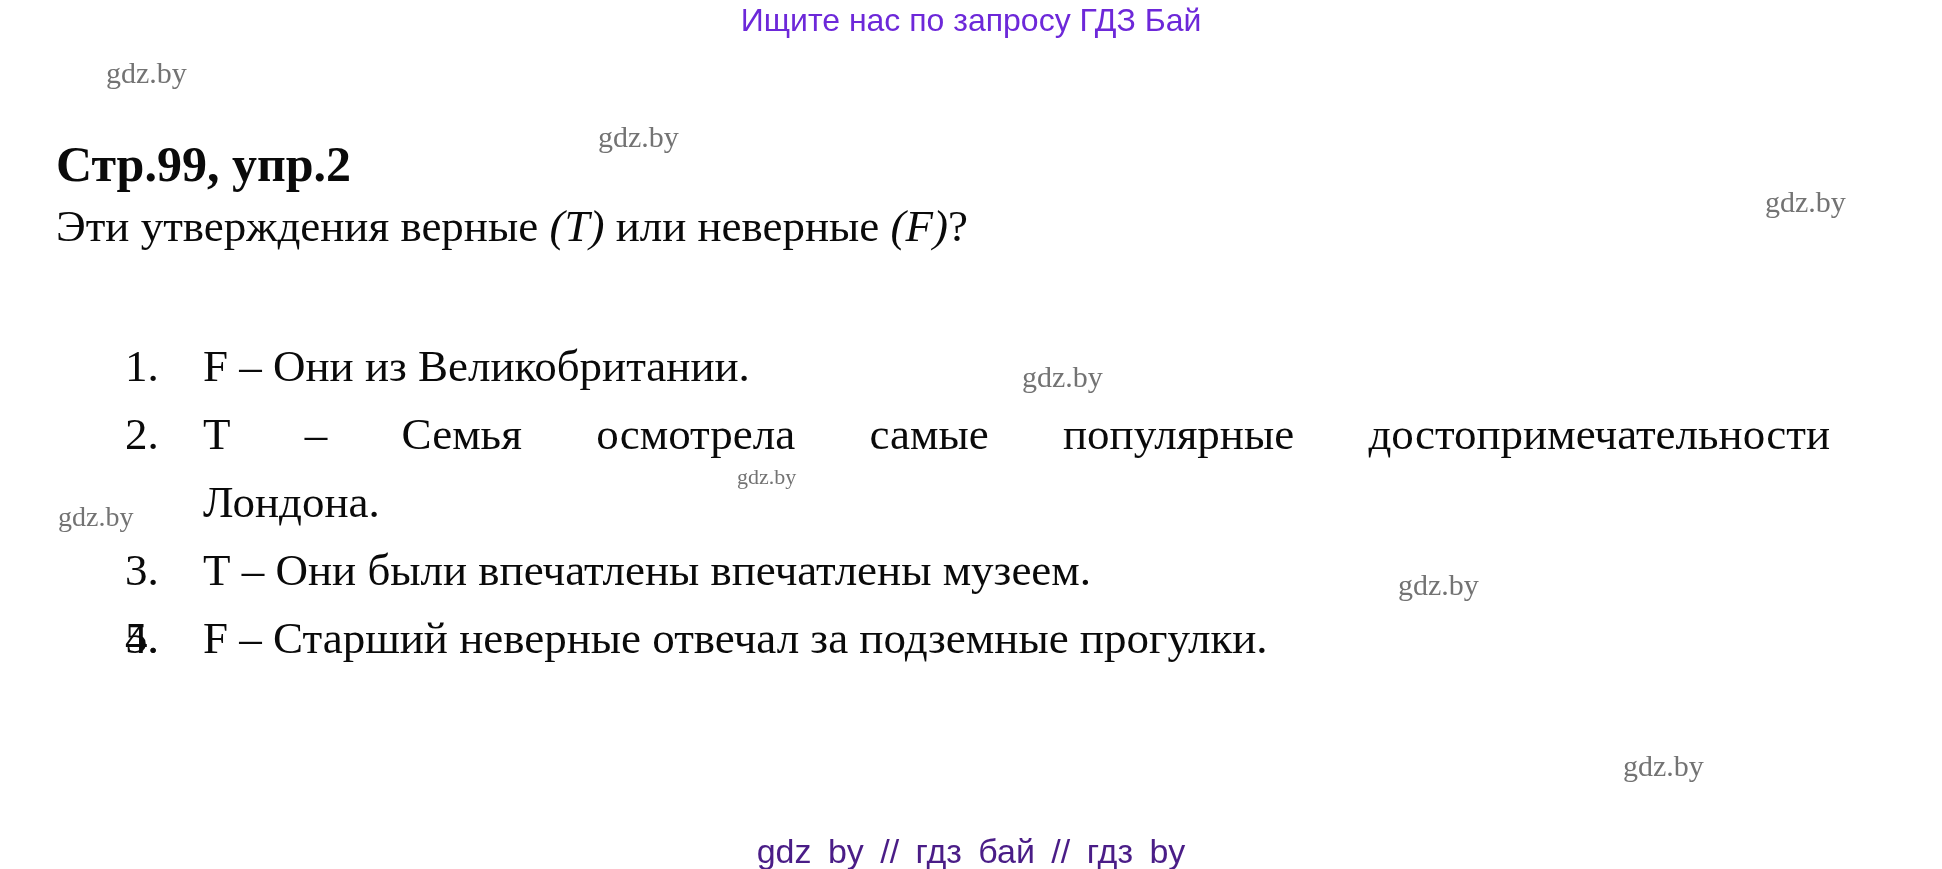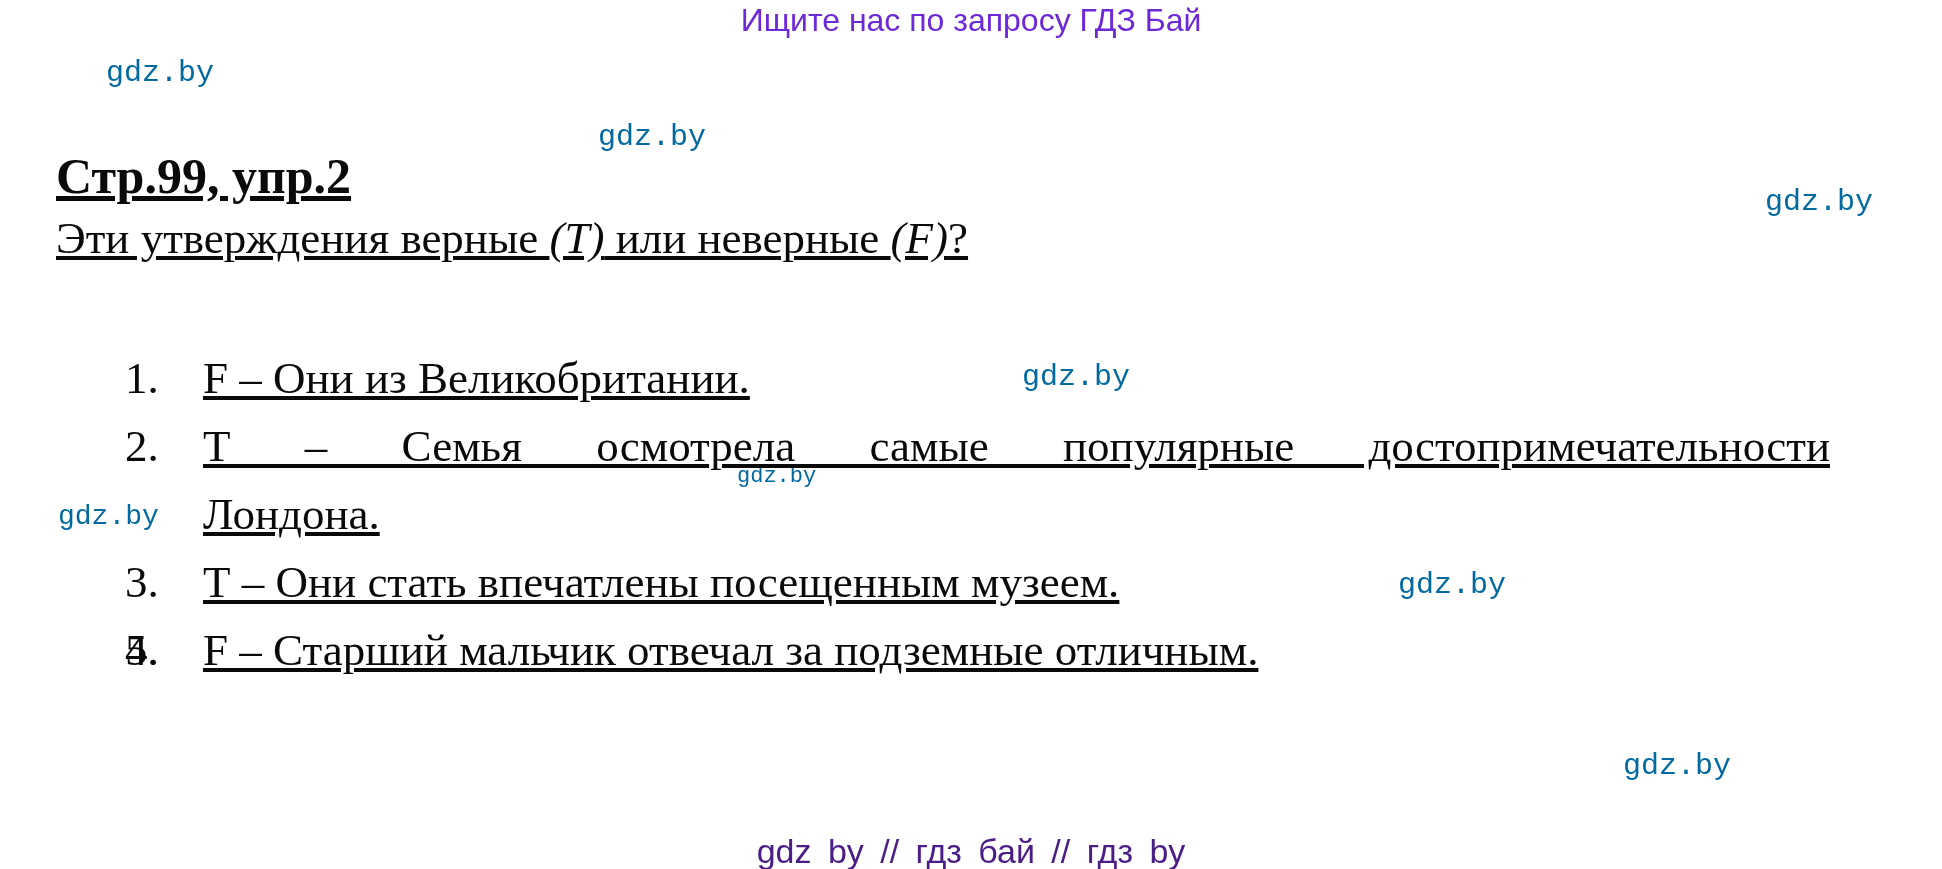--- a/index.html
+++ b/index.html
@@ -25,42 +25,41 @@
     text-align: center;
     font-family: "Liberation Sans", "DejaVu Sans", sans-serif;
     font-size: 32px;
     color: #6d28d9;
     white-space: nowrap;
   }
 
   
   .wm {
     position: absolute;
-    font-family: Liberation Mono, monospace;
+    font-family: Liberation Serif, serif;
     font-size: 30px;
-    color: #0369a1;
+    color: #737373;
     white-space: nowrap;
     line-height: 1;
   }
   .wm-1 { left: 106px;  top: 58px;  }
   .wm-2 { left: 598px;  top: 122px; }
   .wm-3 { left: 1765px; top: 187px; }
   .wm-4 { left: 1022px; top: 362px; }
   .wm-5 { left: 737px;  top: 466px; font-size: 22px; }
   .wm-6 { left: 58px;   top: 503px; font-size: 28px; }
   .wm-7 { left: 1398px; top: 570px; }
   .wm-8 { left: 1623px; top: 751px; }
 
   
   .content {
     position: absolute;
     left: 56px;
-    top: 148px;
+    top: 136px;
     width: 1774px;
-    text-decoration: underline;
   }
   .heading {
     font-size: 50px;
     font-weight: bold;
     line-height: 56px;
     white-space: nowrap;
   }
   .question {
     margin-top: 6px;
     font-size: 45px;
@@ -134,28 +133,28 @@
     </div>
 
     <div class="item">
       <span class="num">2.</span>
       <div class="line stretch">Т – Семья осмотрела самые популярные достопримечательности</div>
       <div class="line">Лондона.</div>
     </div>
 
     <div class="item">
       <span class="num">3.</span>
-      <div class="line">Т – Они стать впечатлены посещенным музеем.</div>
+      <div class="line">Т – Они были впечатлены впечатлены музеем.</div>
     </div>
 
     <div class="item">
       <span class="num">4.</span>
     </div>
 
     <div class="item">
       <span class="num">5.</span>
-      <div class="line">F – Старший мальчик отвечал за подземные отличным.</div>
+      <div class="line">F – Старший неверные отвечал за подземные прогулки.</div>
     </div>
 
   </div>
 </div>
 
 <div class="footer">gdz by // гдз бай // гдз by</div>
 
 </body></html>

